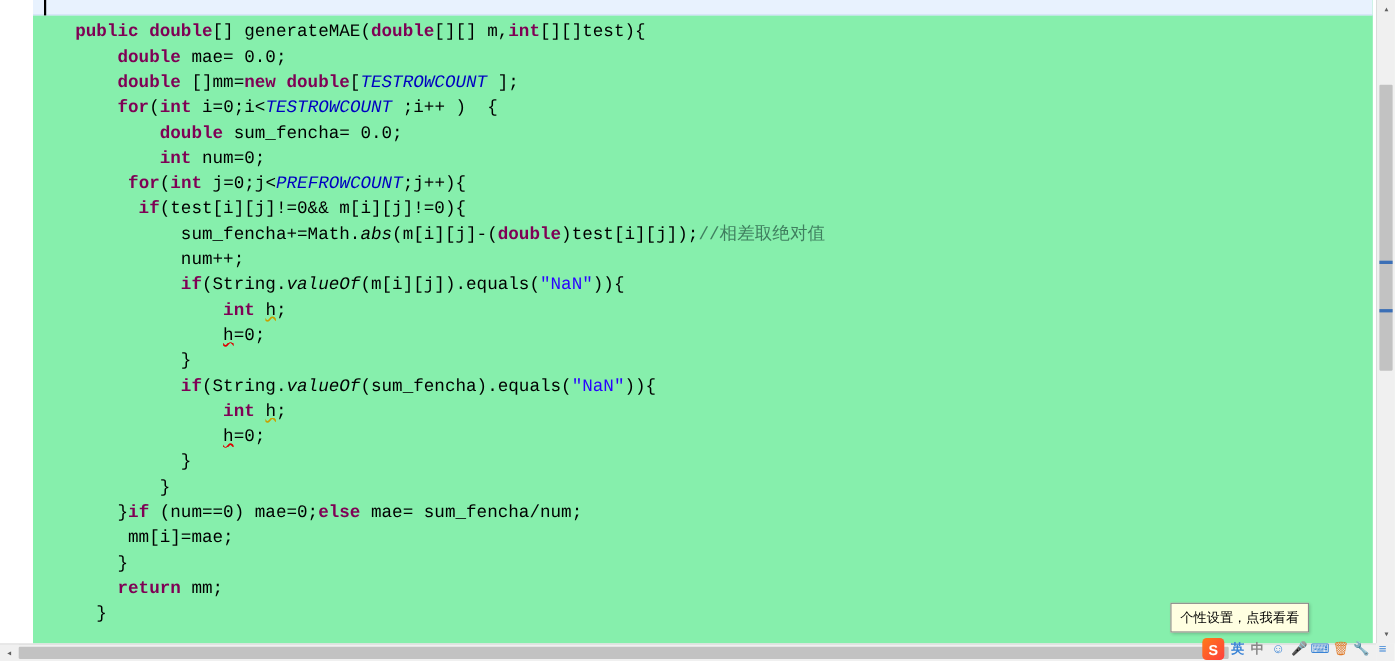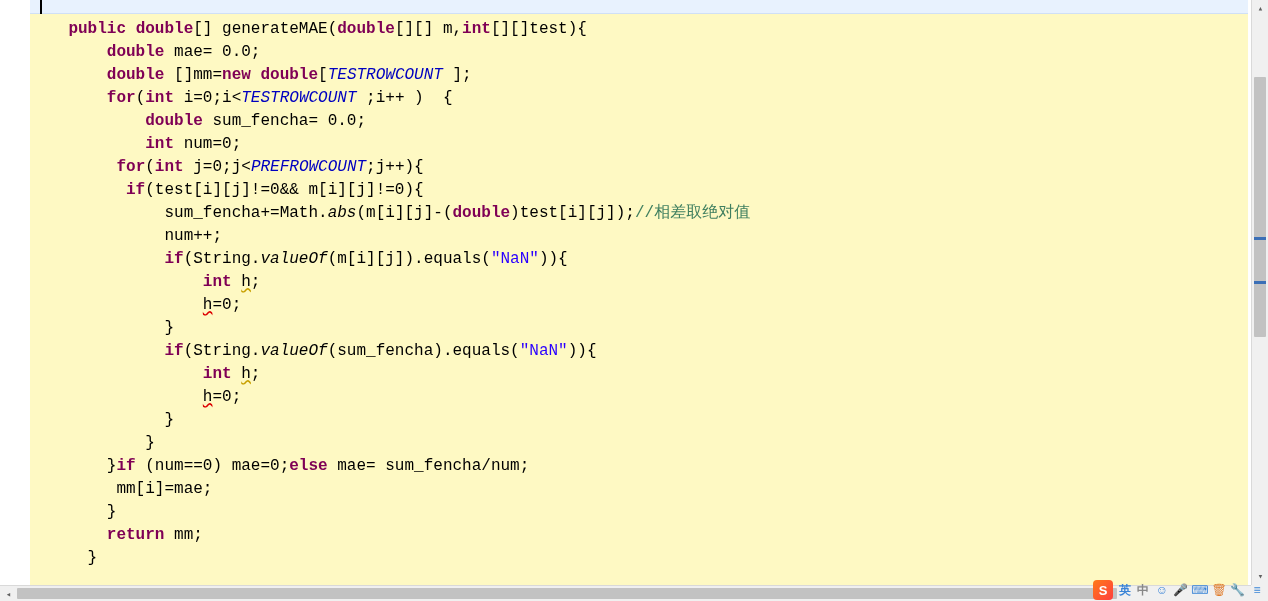--- a/index.html
+++ b/index.html
@@ -1,19 +1,19 @@
 <!DOCTYPE html>
 <html><head>
 <meta charset="utf-8">
 <style>
   * { margin: 0; padding: 0; box-sizing: border-box; }
   html, body { width: 1268px; height: 601px; overflow: hidden; font-family: Consolas, 'Courier New', monospace; font-size: 16px; background: #fff; }
   .editor-wrap { position: relative; width: 1268px; height: 601px; }
   .gutter { position: absolute; left: 0; top: 0; width: 30px; height: 585px; background: #fff; }
-  .code-area { position: absolute; left: 30px; top: 0; width: 1218px; height: 585px; background: #fef9c3; overflow: hidden; }
+  .code-area { position: absolute; left: 30px; top: 0; width: 1218px; height: 585px; background: #86efac; overflow: hidden; }
   .top-band { position: absolute; left: 0; top: 0; right: 0; height: 14px; background: #e8f2fe; border-bottom: 1px solid #d0e0f5; }
   .cursor { position: absolute; left: 10px; top: 0; width: 2px; height: 14px; background: #000; }
   pre.code { position: absolute; left: 0; top: 18px; white-space: pre; line-height: 23px; font-family: Consolas, 'Courier New', monospace; font-size: 16px; color: #000; }
   .kw { color: #7f0055; font-weight: bold; }
   .const { color: #0000c0; font-style: italic; }
   .method-static { font-style: italic; }
   .str { color: #2a00ff; }
   .comment { color: #3f7f5f; }
   .warn { text-decoration: underline; text-decoration-style: wavy; text-decoration-color: #c8a000; }
   .err { text-decoration: underline; text-decoration-style: wavy; text-decoration-color: #d00; }
@@ -102,20 +102,23 @@
       </div>
     <div class="h-track">
       <div class="h-thumb"></div>
     </div>
     <div class="h-scroll-right">
         <span>▸</span>
       </div>
   </div>
   <div class="corner"></div>
 
+  <div class="tooltip">
+    <span>个性设置，点我看看</span>
+  </div>
 
   <div class="ime-bar">
     <div class="ime-logo">
         <span>S</span>
       </div>
     <span class="ime-lang">英</span>
     <span class="ime-lang" style="color:#888">中</span>
     <div class="ime-icons">
       <span class="ime-ico">☺</span>
       <span class="ime-ico">🎤</span>

